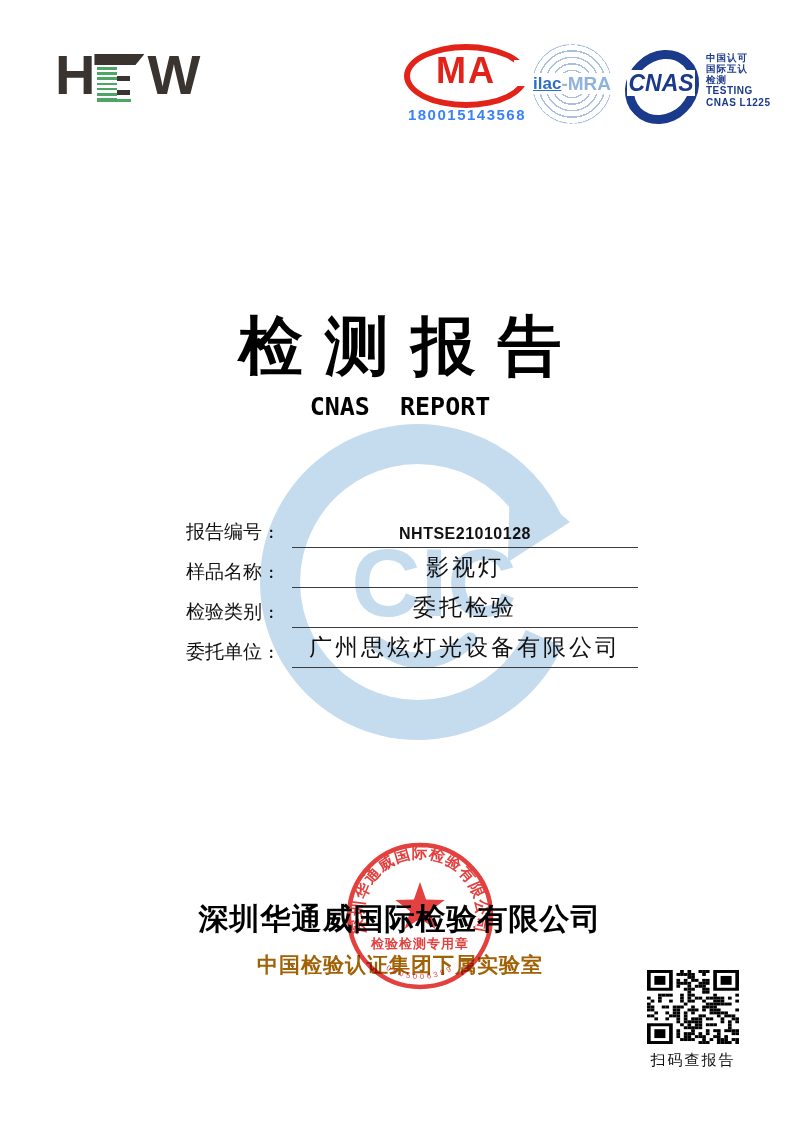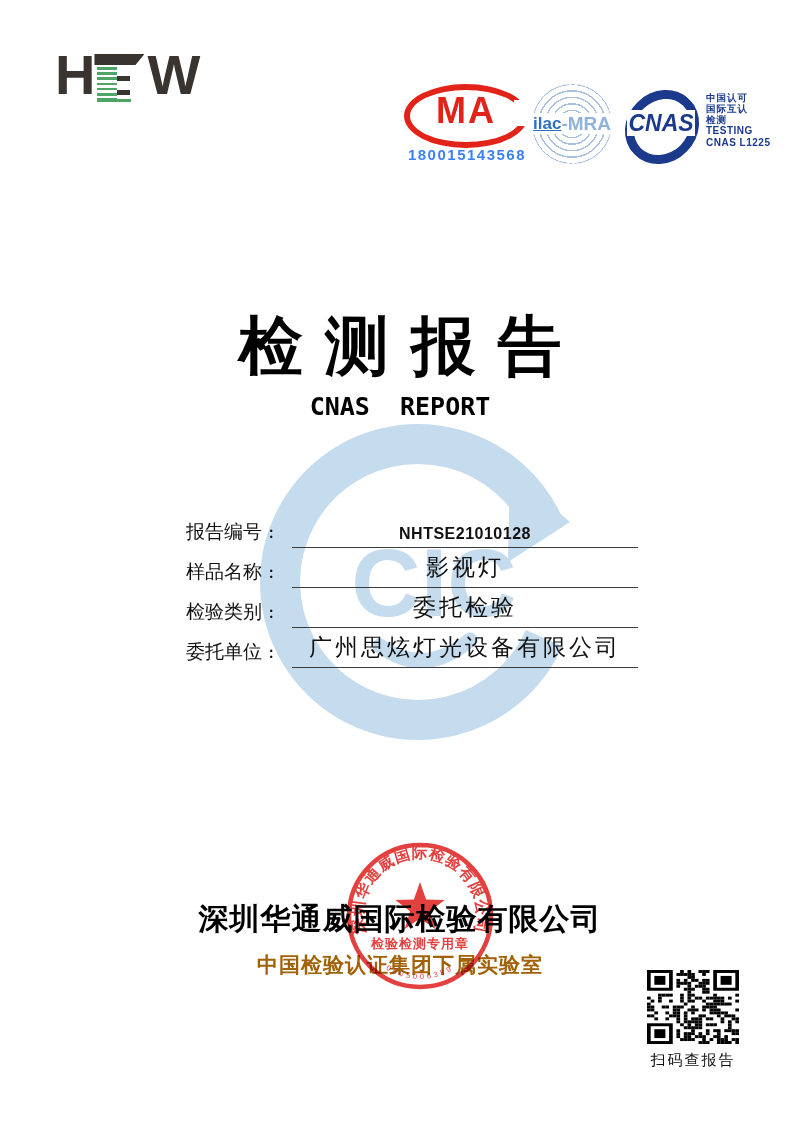--- a/index.html
+++ b/index.html
@@ -11,21 +11,21 @@
                line-height:50px;color:#3a3430;letter-spacing:-2px;}
   .htw-t{position:relative;width:52px;height:50px;margin:0 1px;}
   .htw-t .bar{position:absolute;left:0;top:4px;width:50px;height:11px;background:#3a3430;
               clip-path:polygon(0 0,100% 0,82% 100%,0 100%);}
   .htw-t .stem{position:absolute;left:3px;top:17px;width:20px;height:34px;
                background:repeating-linear-gradient(to bottom,#4ea566 0 2.6px,#fff 2.6px 5.2px);}
   .htw-t .tick1,.htw-t .tick2{position:absolute;left:23px;width:13px;height:5px;background:#3a3430;}
   .htw-t .tick1{top:26px;}.htw-t .tick2{top:40px;}
   .htw-t .foot{position:absolute;left:3px;top:49px;width:34px;height:3px;background:#4ea566;}
   
-  .accr{position:absolute;left:402px;top:42px;display:flex;align-items:flex-start;margin-top:40px;}
+  .accr{position:absolute;left:402px;top:42px;display:flex;align-items:flex-start;}
   .cma{position:relative;width:130px;height:92px;}
   .cma-oval{position:absolute;left:2px;top:2px;width:112px;height:52px;border:6px solid #e2231a;
             border-radius:50%;}
   .cma-gap{position:absolute;left:112px;top:18px;width:16px;height:26px;background:#fff;}
   .cma-letters{position:absolute;left:14px;top:8px;width:100px;text-align:center;
                font-weight:900;font-size:36px;color:#e2231a;letter-spacing:2px;
                font-family:"Liberation Sans",sans-serif;}
   .cma-number{position:absolute;left:0;top:64px;width:130px;text-align:center;
               font-weight:700;font-size:15px;color:#3b82f6;letter-spacing:1.5px;}
   .ilac{position:relative;width:78px;height:78px;margin:2px 8px 0 0;border-radius:50%;

